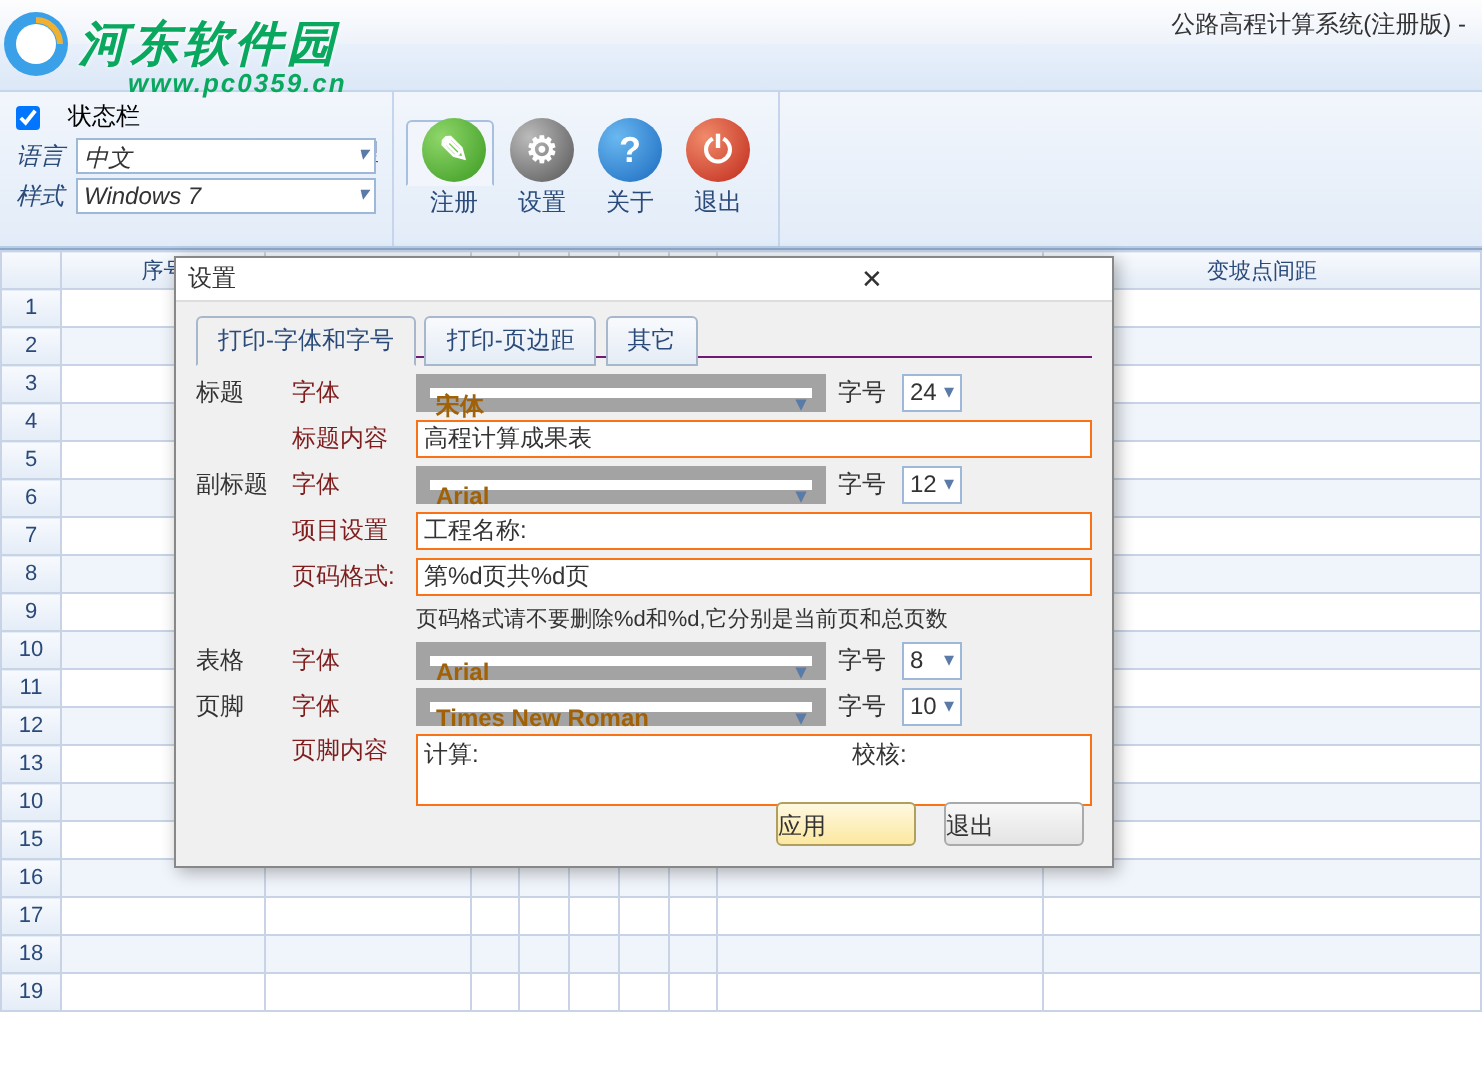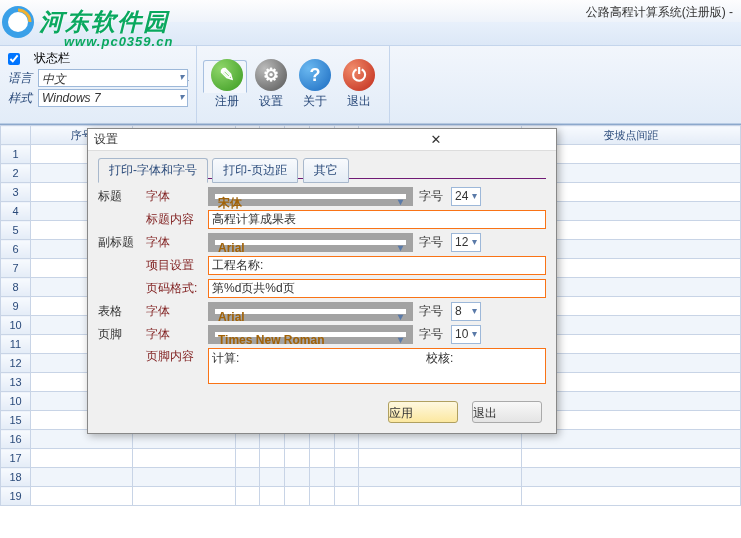--- a/index.html
+++ b/index.html
@@ -397,20 +397,25 @@
         <span class="sec"></span>
         <span class="fl">项目设置</span>
         <input class="inp" value="工程名称:" style="">
       </div>
       <div class="frow">
         <span class="sec"></span>
         <span class="fl">页码格式:</span>
         <input class="inp" value="第%d页共%d页" style="">
       </div>
       <div class="frow">
+        <span class="sec"></span>
+          <span class="fl"></span>
+        <span class="hint">页码格式请不要删除%d和%d,它分别是当前页和总页数</span>
+      </div>
+      <div class="frow">
         <span class="sec">表格</span>
         <span class="fl">字体</span>
         <div class="combo2">Arial</div>
         <span class="szl">字号</span>
         <div class="sz">8</div>
       </div>
       <div class="frow">
         <span class="sec">页脚</span>
         <span class="fl">字体</span>
         <div class="combo2">Times New Roman</div>

